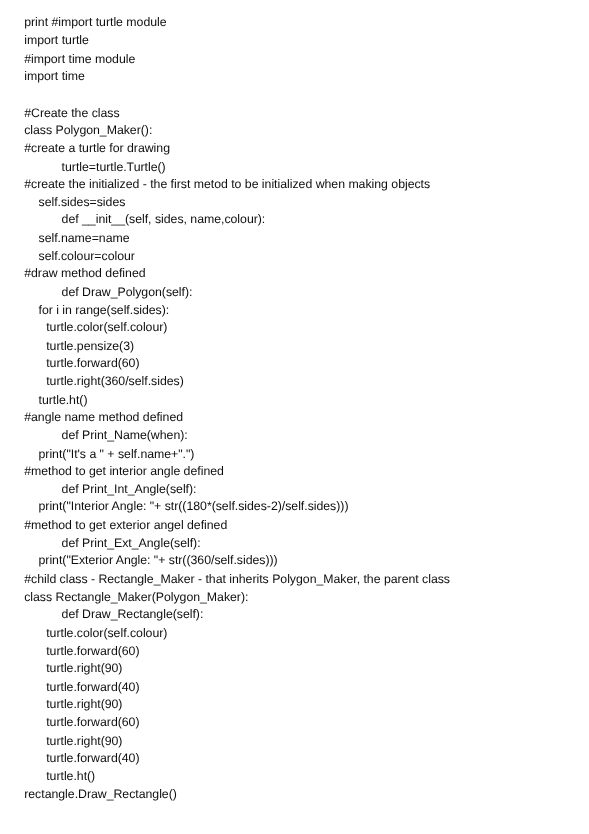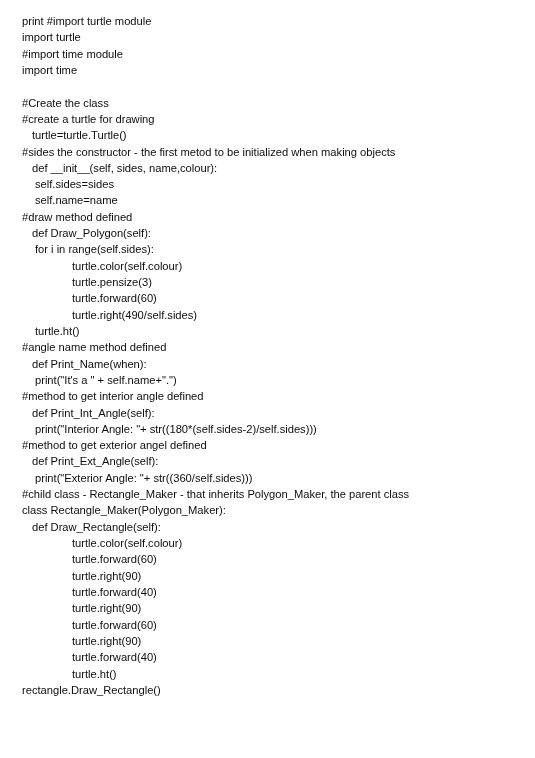--- a/index.html
+++ b/index.html
@@ -30,51 +30,53 @@
     line-height: 16.32px;
     height: 16.32px;
     color: #0d0d0d;
     white-space: pre;
     letter-spacing: -0.02px;
     padding-left: 22px;
     box-sizing: border-box;
   }
   
   .ind-0 { padding-left: 22px; }
-  .ind-1 { padding-left: 32px; }
+  .ind-1 { padding-left: 32px; margin-left: 24px; }
   .ind-2 { padding-left: 35px; }
-  .ind-3 { padding-left: 42px; margin-left: 30px; }
+  .ind-3 { padding-left: 42px; }
   .blank-line {
     height: 16.32px;
     line-height: 16.32px;
   }
 </style>
 </head>
 <body>
 
 <div id="code-listing">
     <div class="code-line ind-0">print #import turtle module</div>
     <div class="code-line ind-0">import turtle</div>
     <div class="code-line ind-0">#import time module</div>
     <div class="code-line ind-0">import time</div>
     <div class="code-line ind-0 blank-line"></div>
     <div class="code-line ind-0">#Create the class</div>
+    <div class="code-line ind-0">class Polygon_Maker():</div>
     <div class="code-line ind-0">#create a turtle for drawing</div>
     <div class="code-line ind-1">turtle=turtle.Turtle()</div>
-    <div class="code-line ind-0">#sides the constructor - the first metod to be initialized when making objects</div>
+    <div class="code-line ind-0">#create the initialized - the first metod to be initialized when making objects</div>
+    <div class="code-line ind-2">self.sides=sides</div>
     <div class="code-line ind-1">def __init__(self, sides, name,colour):</div>
-    <div class="code-line ind-2">self.sides=sides</div>
     <div class="code-line ind-2">self.name=name</div>
+    <div class="code-line ind-2">self.colour=colour</div>
     <div class="code-line ind-0">#draw method defined</div>
     <div class="code-line ind-1">def Draw_Polygon(self):</div>
     <div class="code-line ind-2">for i in range(self.sides):</div>
     <div class="code-line ind-3">turtle.color(self.colour)</div>
     <div class="code-line ind-3">turtle.pensize(3)</div>
     <div class="code-line ind-3">turtle.forward(60)</div>
-    <div class="code-line ind-3">turtle.right(490/self.sides)</div>
+    <div class="code-line ind-3">turtle.right(360/self.sides)</div>
     <div class="code-line ind-2">turtle.ht()</div>
     <div class="code-line ind-0">#angle name method defined</div>
     <div class="code-line ind-1">def Print_Name(when):</div>
     <div class="code-line ind-2">print("It's a " + self.name+".")</div>
     <div class="code-line ind-0">#method to get interior angle defined</div>
     <div class="code-line ind-1">def Print_Int_Angle(self):</div>
     <div class="code-line ind-2">print("Interior Angle: "+ str((180*(self.sides-2)/self.sides)))</div>
     <div class="code-line ind-0">#method to get exterior angel defined</div>
     <div class="code-line ind-1">def Print_Ext_Angle(self):</div>
     <div class="code-line ind-2">print("Exterior Angle: "+ str((360/self.sides)))</div>

